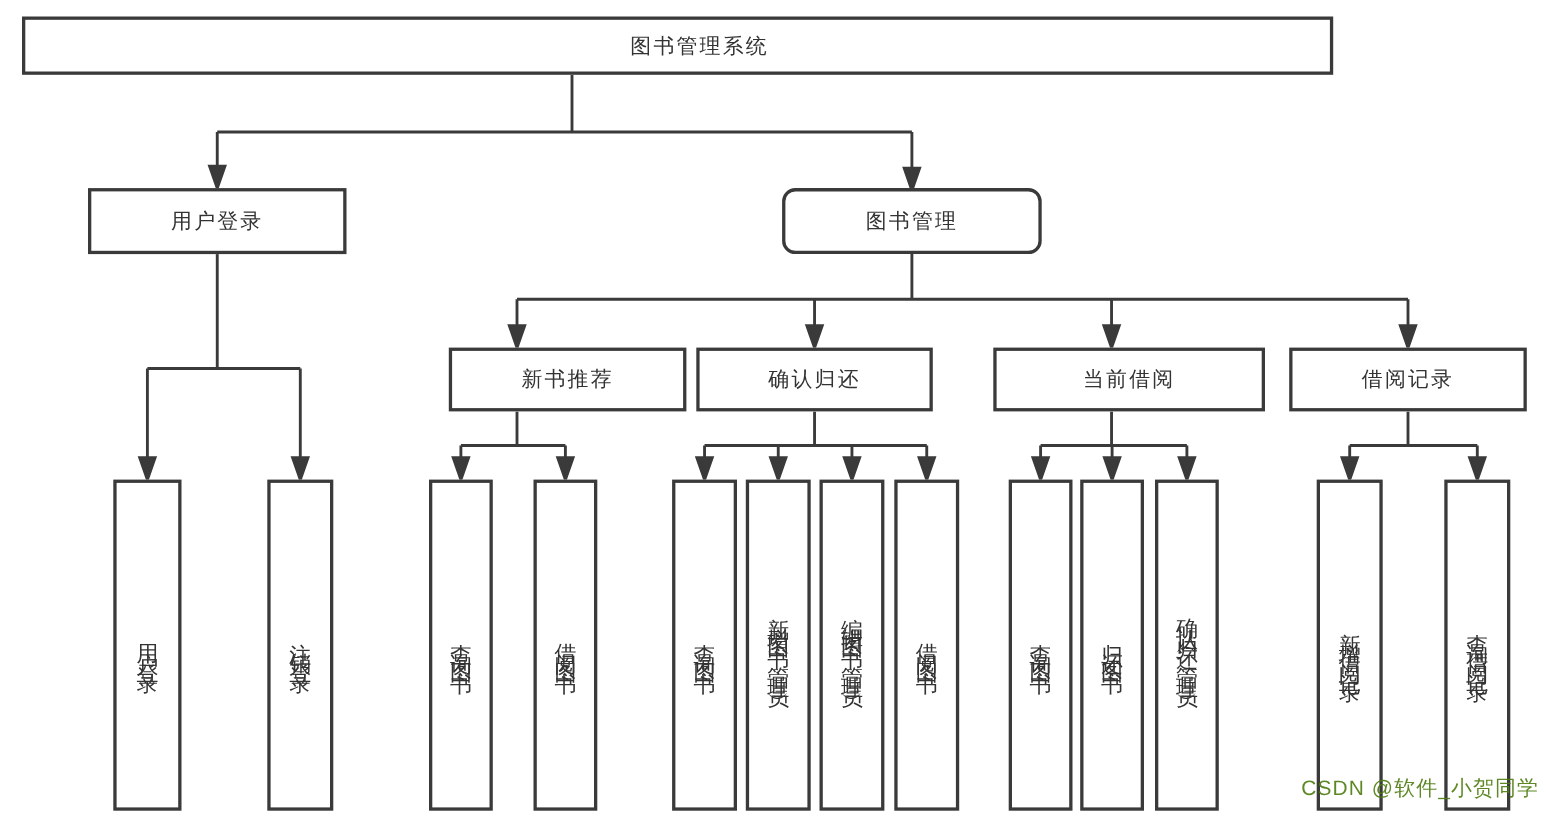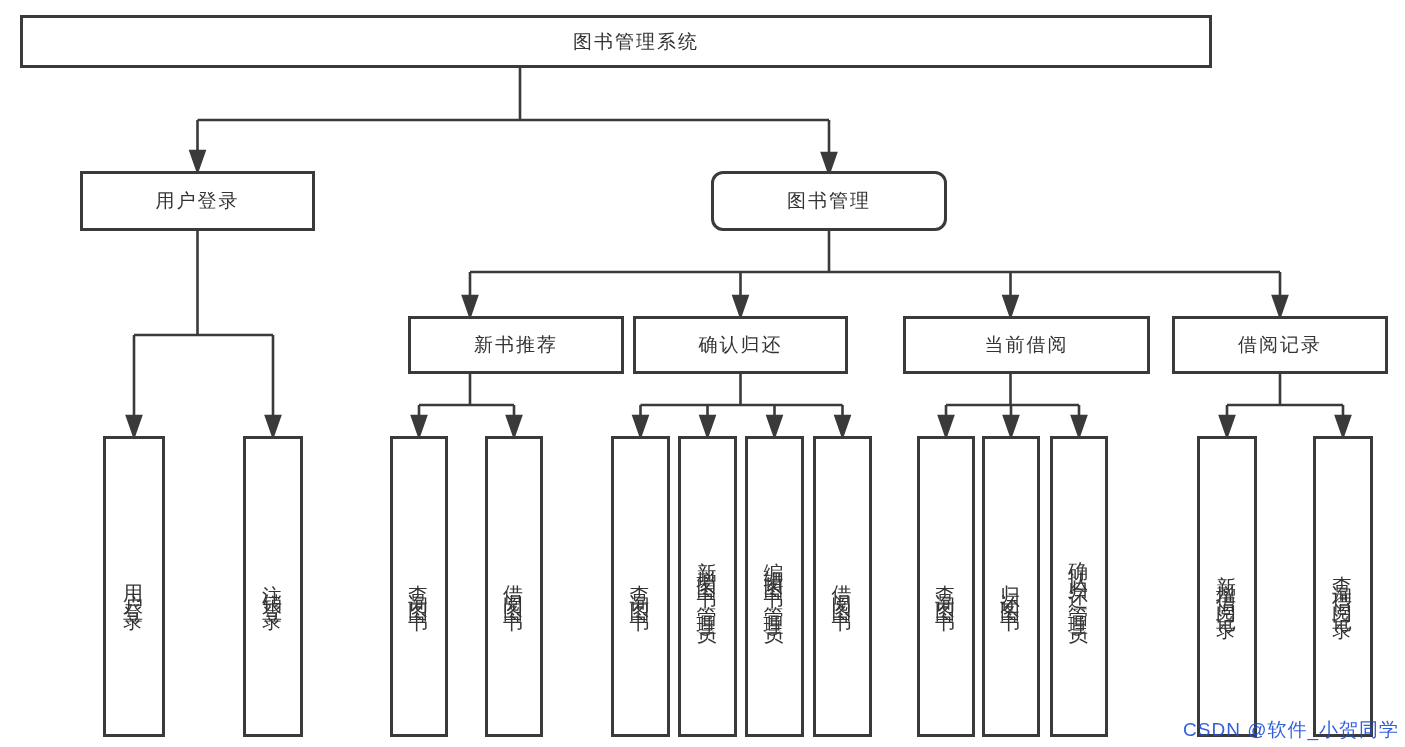--- a/index.html
+++ b/index.html
@@ -37,23 +37,23 @@
     writing-mode: vertical-rl;
     text-orientation: mixed;
     font-size: 20px;
     letter-spacing: 9px;
     color: #333333;
     white-space: nowrap;
   }
   .watermark {
     position: absolute;
     right: 6px;
-    bottom: 4px;
+    bottom: 17px;
     font-size: 19px;
-    color: #1d4ed8;
+    color: #4d7c0f;
     opacity: 0.9;
     letter-spacing: 1px;
     white-space: nowrap;
   }
 </style>
 </head>
 <body>
 
 <div class="canvas">
 

